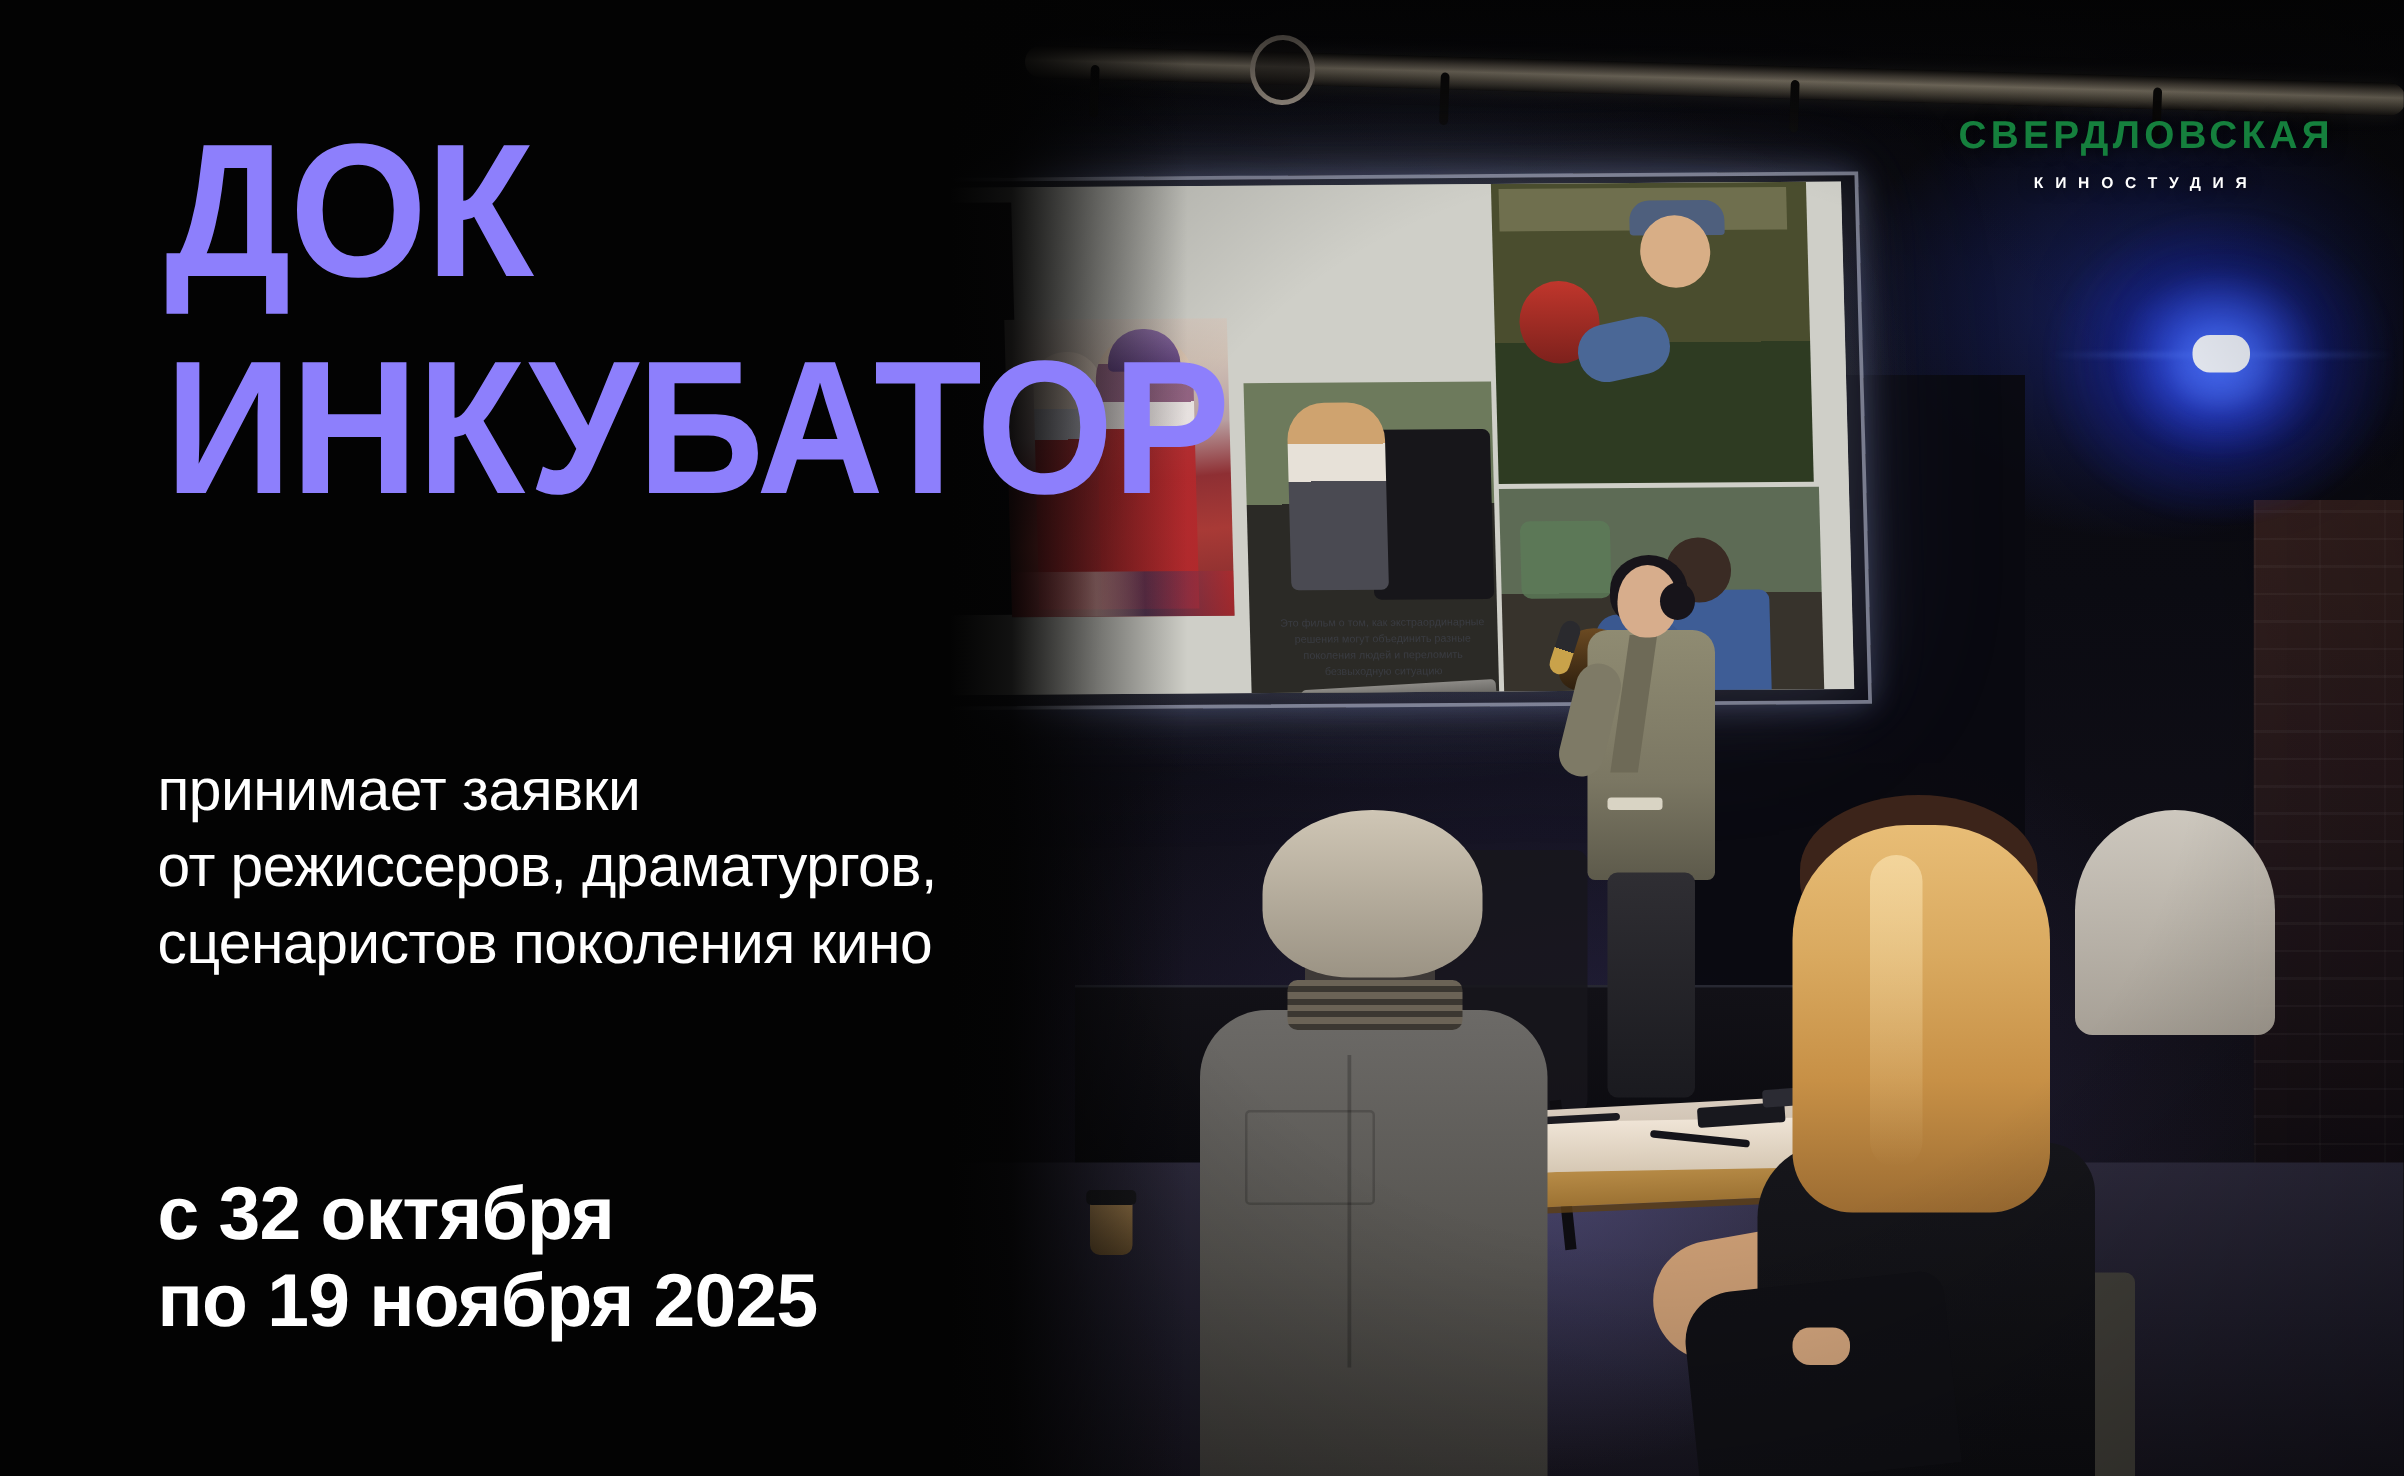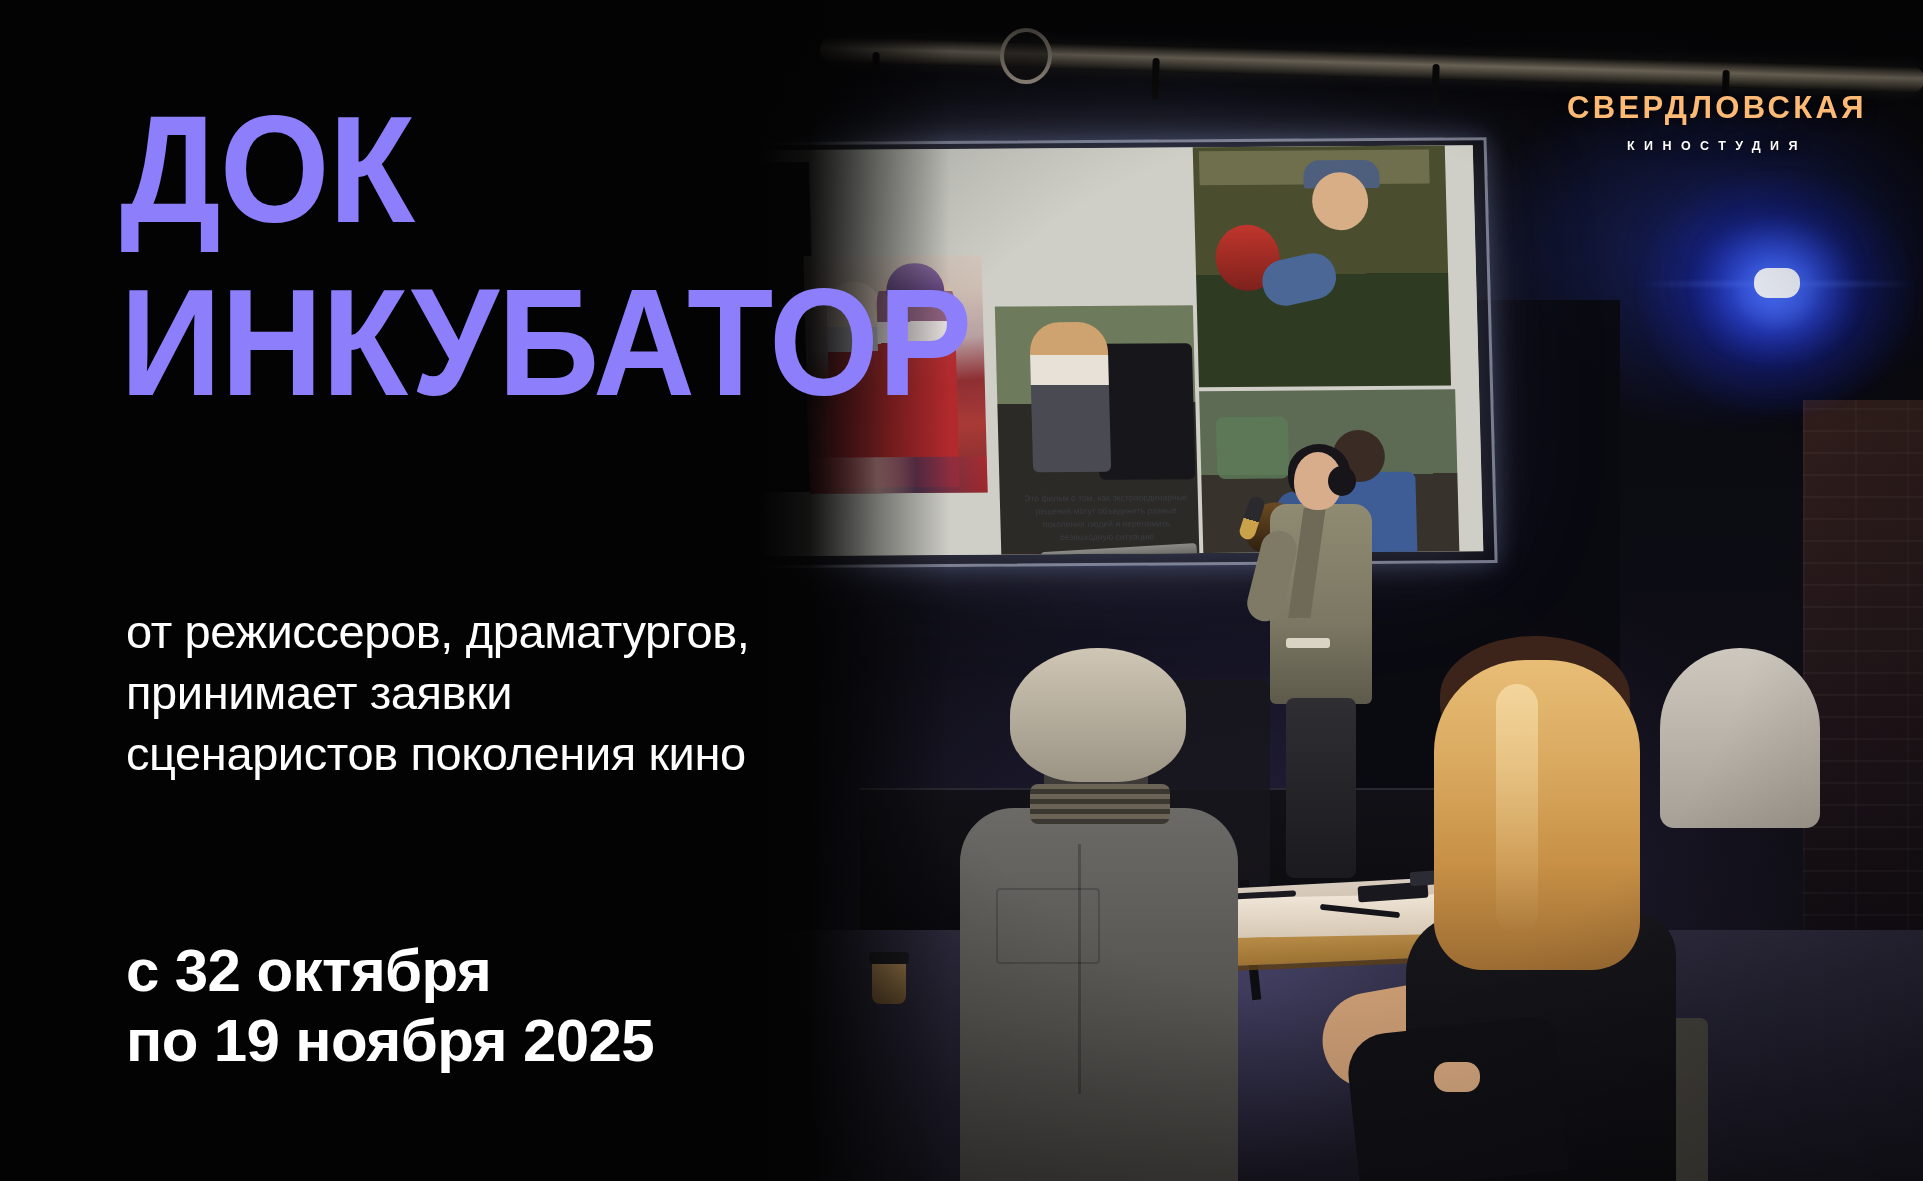--- a/index.html
+++ b/index.html
@@ -248,32 +248,32 @@
     background:linear-gradient(90deg,#030303 0%, rgba(3,3,3,.92) 26%, rgba(3,3,3,.45) 62%, rgba(3,3,3,0) 100%);
   }
   .photo-fade-top{
     position:absolute;left:0;top:0;width:100%;height:120px;
     background:linear-gradient(180deg,rgba(3,3,3,.85),rgba(3,3,3,0));
   }
 
   
   .logo{position:absolute;right:56px;top:92px;text-align:center;z-index:40;}
   .logo-main{
-    color:#fdba74;font-size:31px;letter-spacing:3.4px;font-weight:700;
+    color:#15803d;font-size:31px;letter-spacing:3.4px;font-weight:700;
     font-family:"Liberation Sans", sans-serif;line-height:1;
     text-shadow:0 0 14px rgba(0,0,0,.85);
   }
   .logo-sub{
     color:#fff;font-size:12.5px;letter-spacing:9.4px;font-weight:700;margin-top:16px;
     font-family:"Liberation Sans", sans-serif;
     text-shadow:0 0 12px rgba(0,0,0,.85);
   }
 
   
-  .headline{position:absolute;left:120px;top:96px;z-index:50;}
+  .headline{position:absolute;left:132px;top:96px;z-index:50;}
   .headline-line{
     color:#8d7ffc;
     font-family:"Liberation Sans Narrow","Liberation Sans", sans-serif;
     font-weight:700;
     font-size:152px;
     line-height:.97;
     letter-spacing:-1px;
     transform:scaleX(.93);
     transform-origin:left center;
     white-space:nowrap;
@@ -438,22 +438,22 @@
     <div class="logo-main">СВЕРДЛОВСКАЯ</div>
     <div class="logo-sub">КИНОСТУДИЯ</div>
   </div>
 
   <div class="headline">
     <div class="headline-line l1">ДОК</div>
     <div class="headline-line l2">ИНКУБАТОР</div>
   </div>
 
   <div class="body-text">
+    <div>принимает заявки</div>
     <div>от режиссеров, драматургов,</div>
-    <div>принимает заявки</div>
     <div>сценаристов поколения кино</div>
   </div>
 
   <div class="date-text">
     <div>с 32 октября</div>
     <div>по 19 ноября 2025</div>
   </div>
 
 </div>
 

